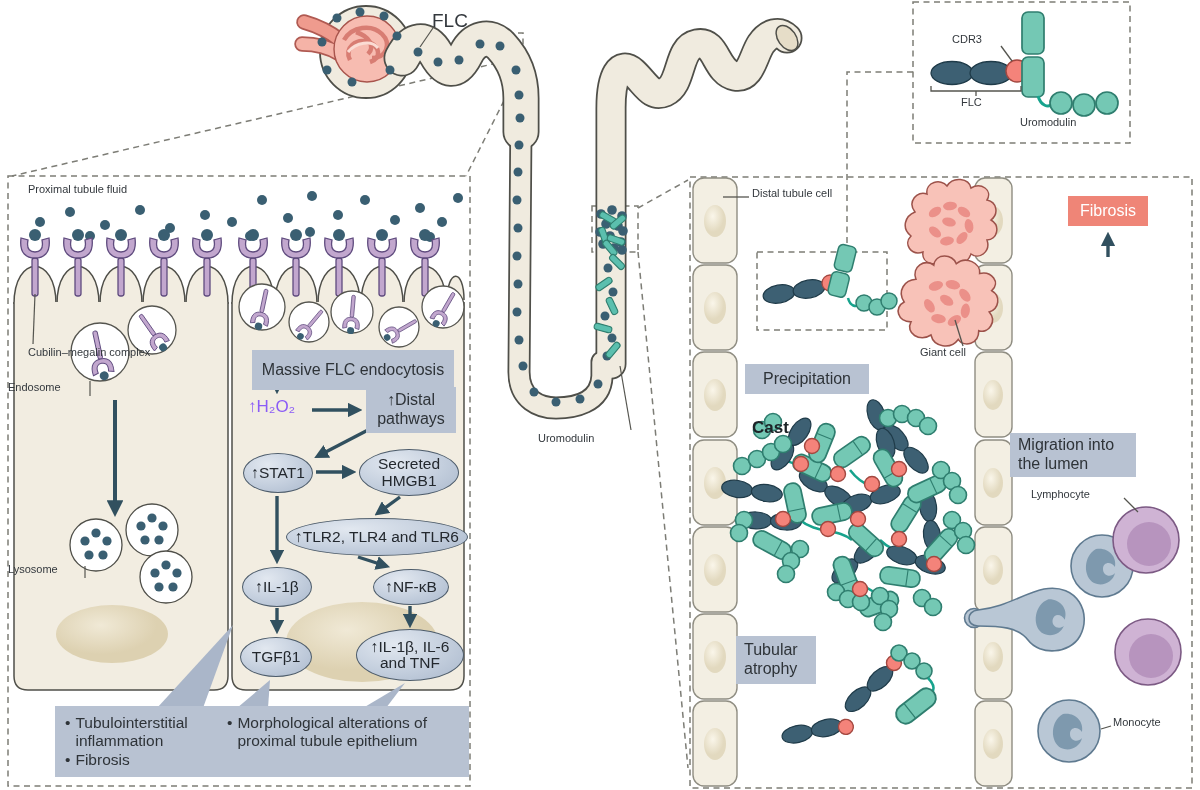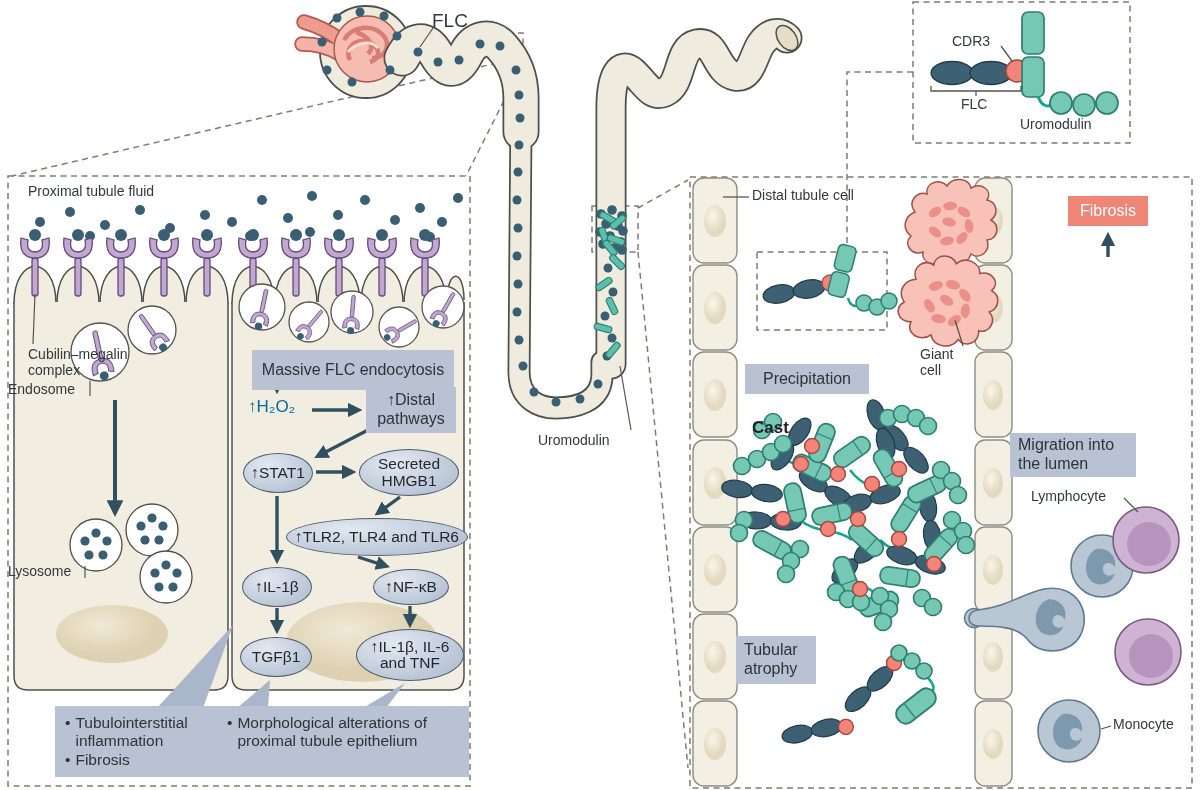--- a/index.html
+++ b/index.html
@@ -1,29 +1,29 @@
 <!DOCTYPE html>
 <html><head>
 <meta charset="utf-8">
 <style>
   html,body{margin:0;padding:0;background:#ffffff;}
   #stage{position:relative;width:1200px;height:790px;background:#ffffff;overflow:hidden;
          font-family:"Liberation Sans",sans-serif;}
   svg{position:absolute;left:0;top:0;}
-  .lbl{position:absolute;font-size:14px;line-height:1.16;color:#33383d;white-space:pre-line;}
+  .lbl{position:absolute;font-size:11px;line-height:1.16;color:#33383d;white-space:pre-line;}
   .big{font-size:19px;}
   .tag{position:absolute;background:#b8c2d2;color:#2e3338;font-size:16px;line-height:1.18;
        padding:3px 8px;box-sizing:border-box;display:flex;align-items:center;}
   .tag.center{justify-content:center;text-align:center;}
   .red{background:#ef8577;color:#ffffff;justify-content:center;}
   .node{position:absolute;border:1.6px solid #4d5c6b;border-radius:50%;
         background:radial-gradient(ellipse at 35% 28%,#e2e8f0 0%,#c3cedd 55%,#aab8cc 100%);
         display:flex;align-items:center;justify-content:center;text-align:center;
         font-size:15.5px;line-height:1.05;color:#23282e;box-sizing:border-box;padding:2px 4px;}
-  .plain{position:absolute;font-size:17px;color:#0369a1;}
+  .plain{position:absolute;font-size:17px;color:#8b5cf6;}
   .bold{font-weight:bold;color:#1d2327;font-size:17px;}
   .callout{position:absolute;left:55px;top:706px;width:414px;height:71px;background:#b8c2d2;
            display:flex;gap:10px;padding:8px 6px 6px 10px;box-sizing:border-box;}
   .c-col{font-size:15.5px;line-height:1.18;color:#2e3338;}
   .c-item{display:flex;}
   .c-item .bu{margin-right:5px;}
 </style>
 </head>
 <body>
 

